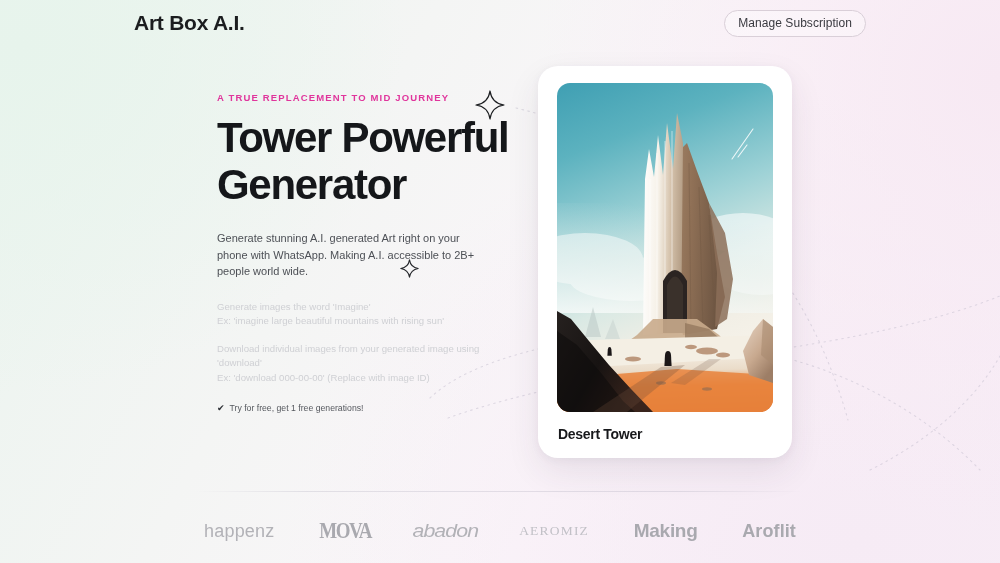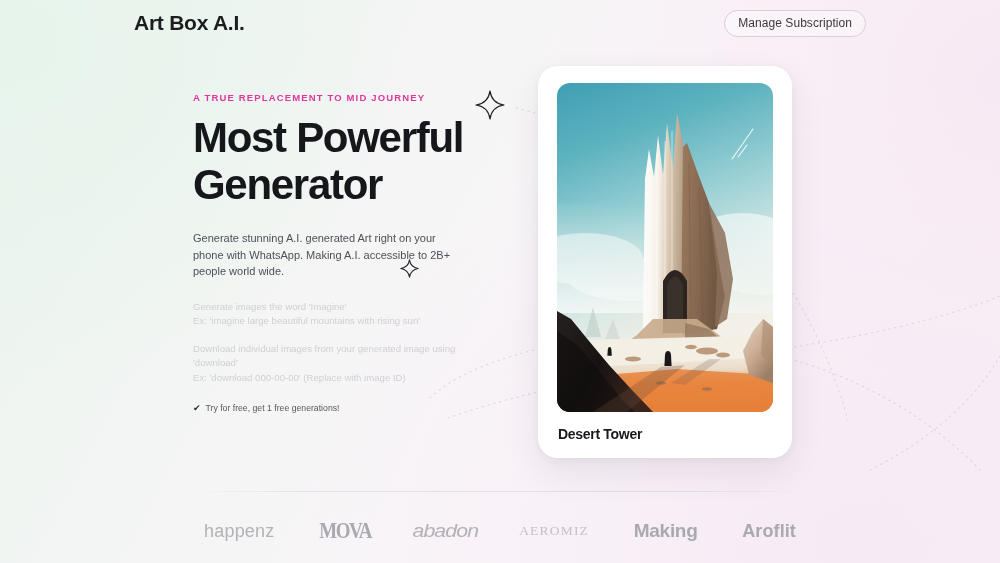--- a/index.html
+++ b/index.html
@@ -28,21 +28,21 @@
     font-size:21px; font-weight:bold; color:#1b1d1f; letter-spacing:-0.25px;text-align:center;
   }
   .manage-btn {
     border:1px solid #d9cfd8; border-radius:40px;
     background:rgba(255,255,255,0.35);
     padding:5px 13px 6px; font-size:12px; color:#3a3a40;
     letter-spacing:0.05px; cursor:pointer; white-space:nowrap;
   }
 
   
-  .hero-left { position:absolute; left:193px; top:92px; width:300px; }
+  .hero-left { position:absolute; left:217px; top:92px; width:300px; }
   .eyebrow {
     font-size:9.5px; font-weight:bold; letter-spacing:1.15px;
     color:#e0359c; text-transform:uppercase; margin-bottom:11px;
   }
   .headline {
     font-size:42px; line-height:47px; font-weight:bold;
     color:#15171a; letter-spacing:-1.3px; margin-bottom:22px;
   }
   .headline .ln { display:block; }
   .lede {
@@ -122,21 +122,21 @@
   <div class="header">
     <div class="brand">Art Box A.I.</div>
     <button class="manage-btn">Manage Subscription</button>
   </div>
 
   <div class="hero-left">
 
     <div class="eyebrow">A TRUE REPLACEMENT TO MID JOURNEY</div>
 
     <h1 class="headline">
-      <span class="ln">Most Powerful</span>
+      <span class="ln">Tower Powerful</span>
       <span class="ln">Generator</span>
     </h1>
 
     <p class="lede">Generate stunning A.I. generated Art right on your phone with WhatsApp. Making A.I. accessible to 2B+ people world wide.</p>
 
     <div class="hint-block">
       <div>Generate images the word 'Imagine'</div>
       <div>Ex: 'imagine large beautiful mountains with rising sun'</div>
     </div>
 

